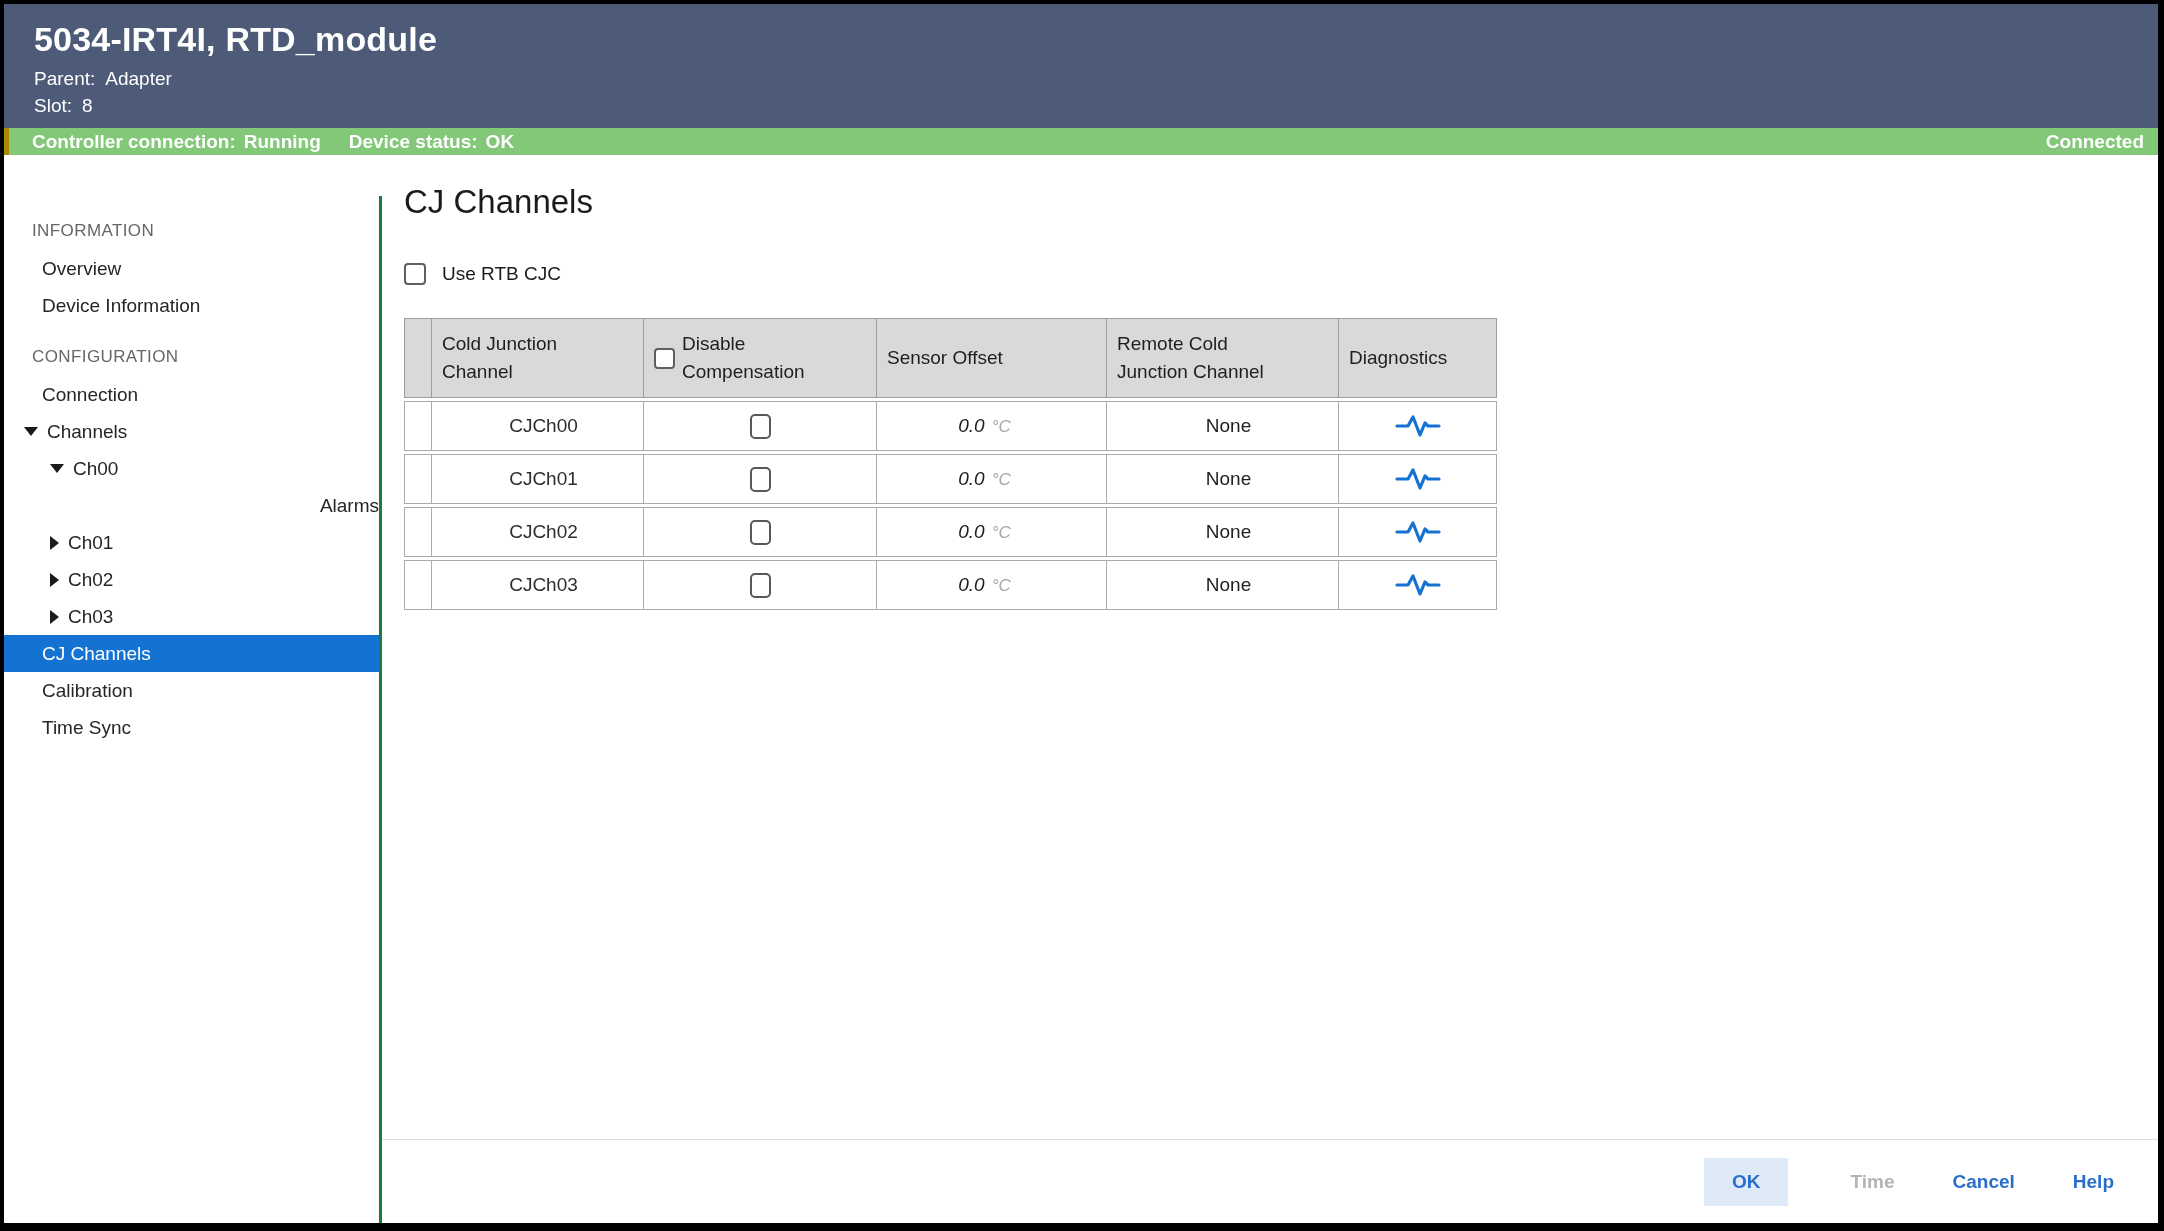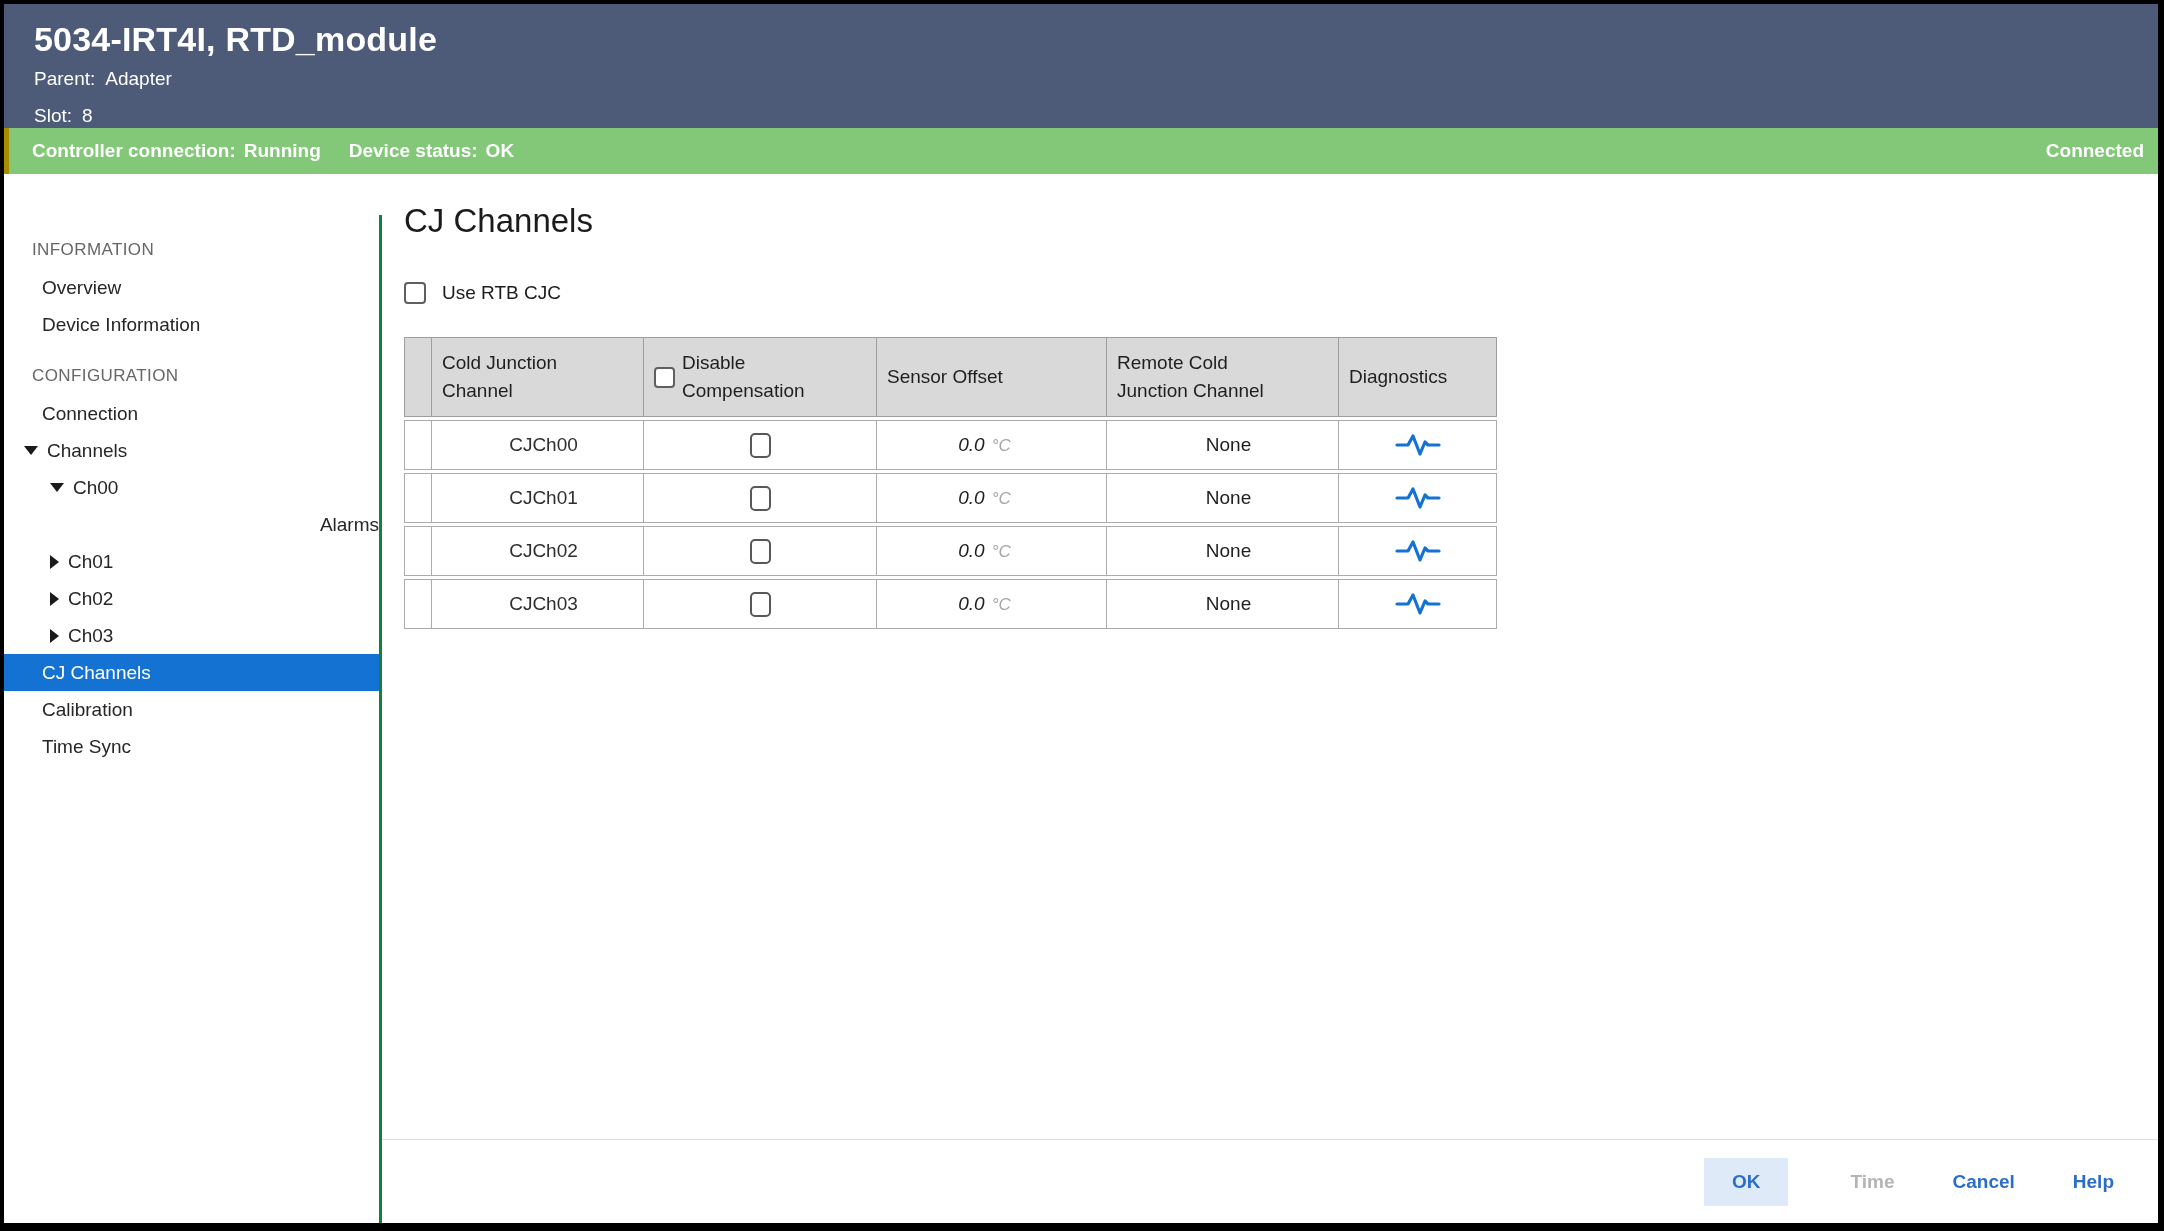--- a/index.html
+++ b/index.html
@@ -7,24 +7,24 @@
   .window {
     width: 2164px; height: 1231px;
     border: 4px solid #000; border-right-width: 6px; border-bottom-width: 8px;
     display: flex; flex-direction: column; background: #fff; overflow: hidden;
   }
 
   
   .titlebar { height: 124px; background: #4d5a78; color: #fff; padding: 16px 0 0 30px; flex: 0 0 auto; }
   .titlebar .title { font-size: 34px; font-weight: bold; letter-spacing: 0.2px; }
   .titlebar .subrow { margin-top: 9px; font-size: 19px; display: flex; gap: 10px; }
-  .titlebar .subrow + .subrow { margin-top: 15px; }
-
-  
-  .statusbar { height: 46px; background: #82c878; position: relative; display: flex; align-items: center;
+  .titlebar .subrow + .subrow { margin-top: 5px; }
+
+  
+  .statusbar { height: 27px; background: #82c878; position: relative; display: flex; align-items: center;
                color: #fff; font-size: 19px; font-weight: bold; flex: 0 0 auto; }
   .statusbar .accent { position: absolute; left: 0; top: 0; bottom: 0; width: 5px; background: #a98b00; }
   .statusbar .grp { display: flex; gap: 8px; margin-left: 28px; }
   .statusbar .grp.second { margin-left: 28px; }
   .statusbar .right { margin-left: auto; margin-right: 14px; text-align: right; }
 
   
   .bodyrow { flex: 1; display: flex; min-height: 0; }
 
   

